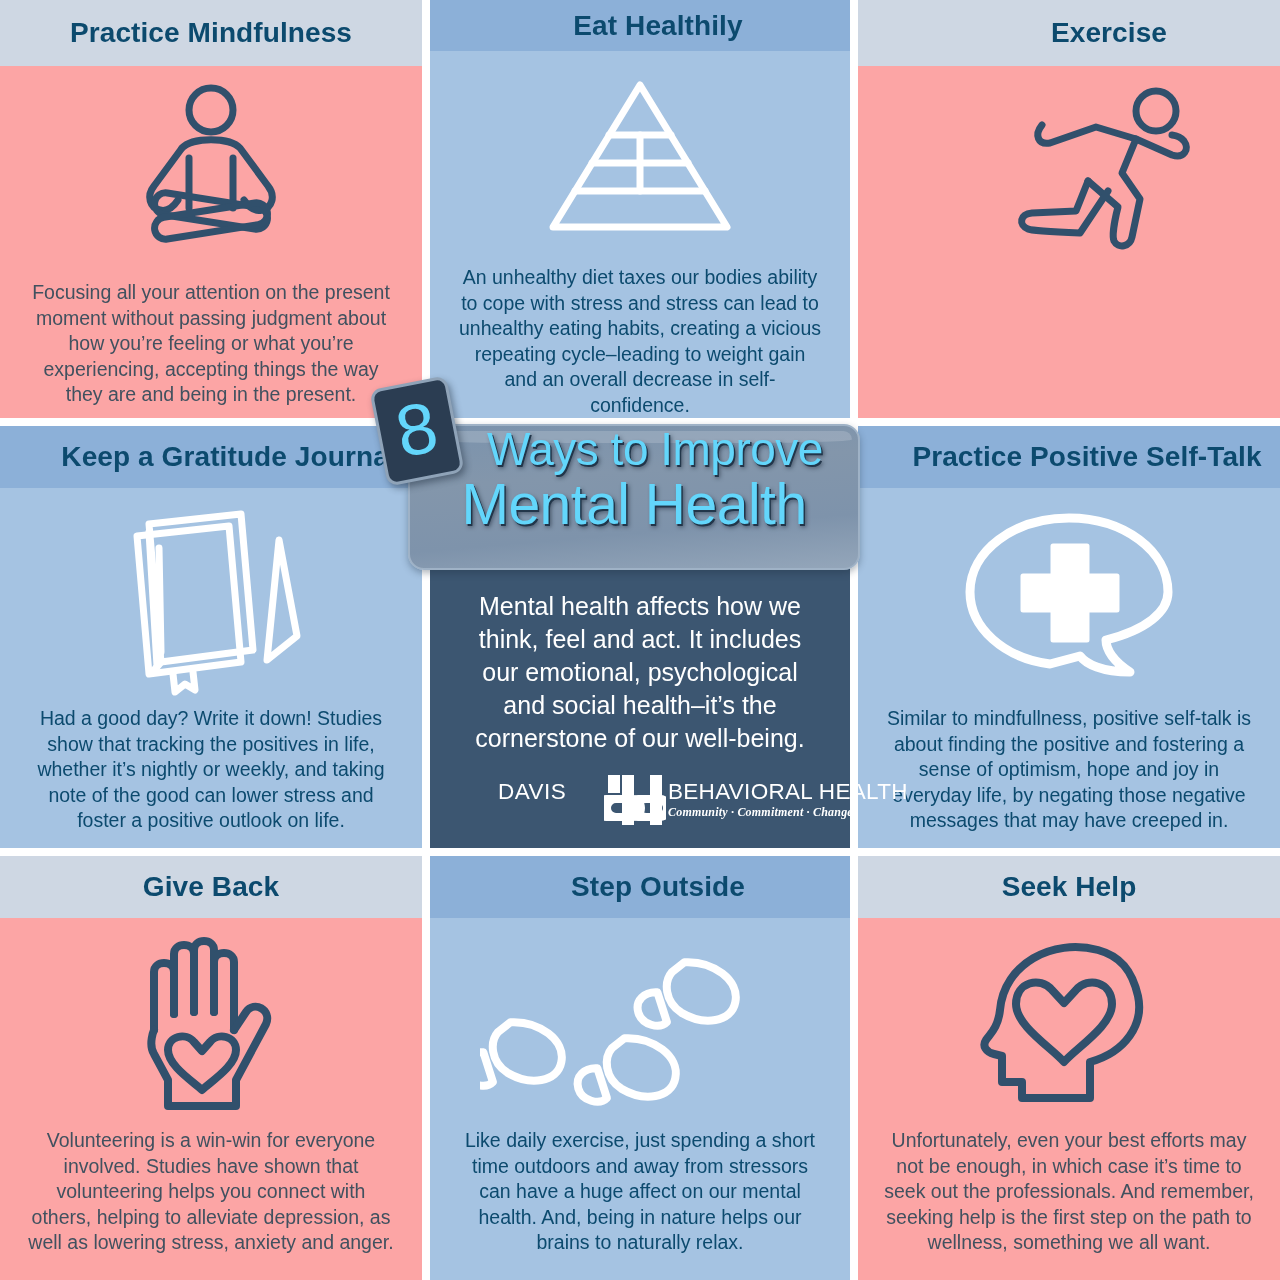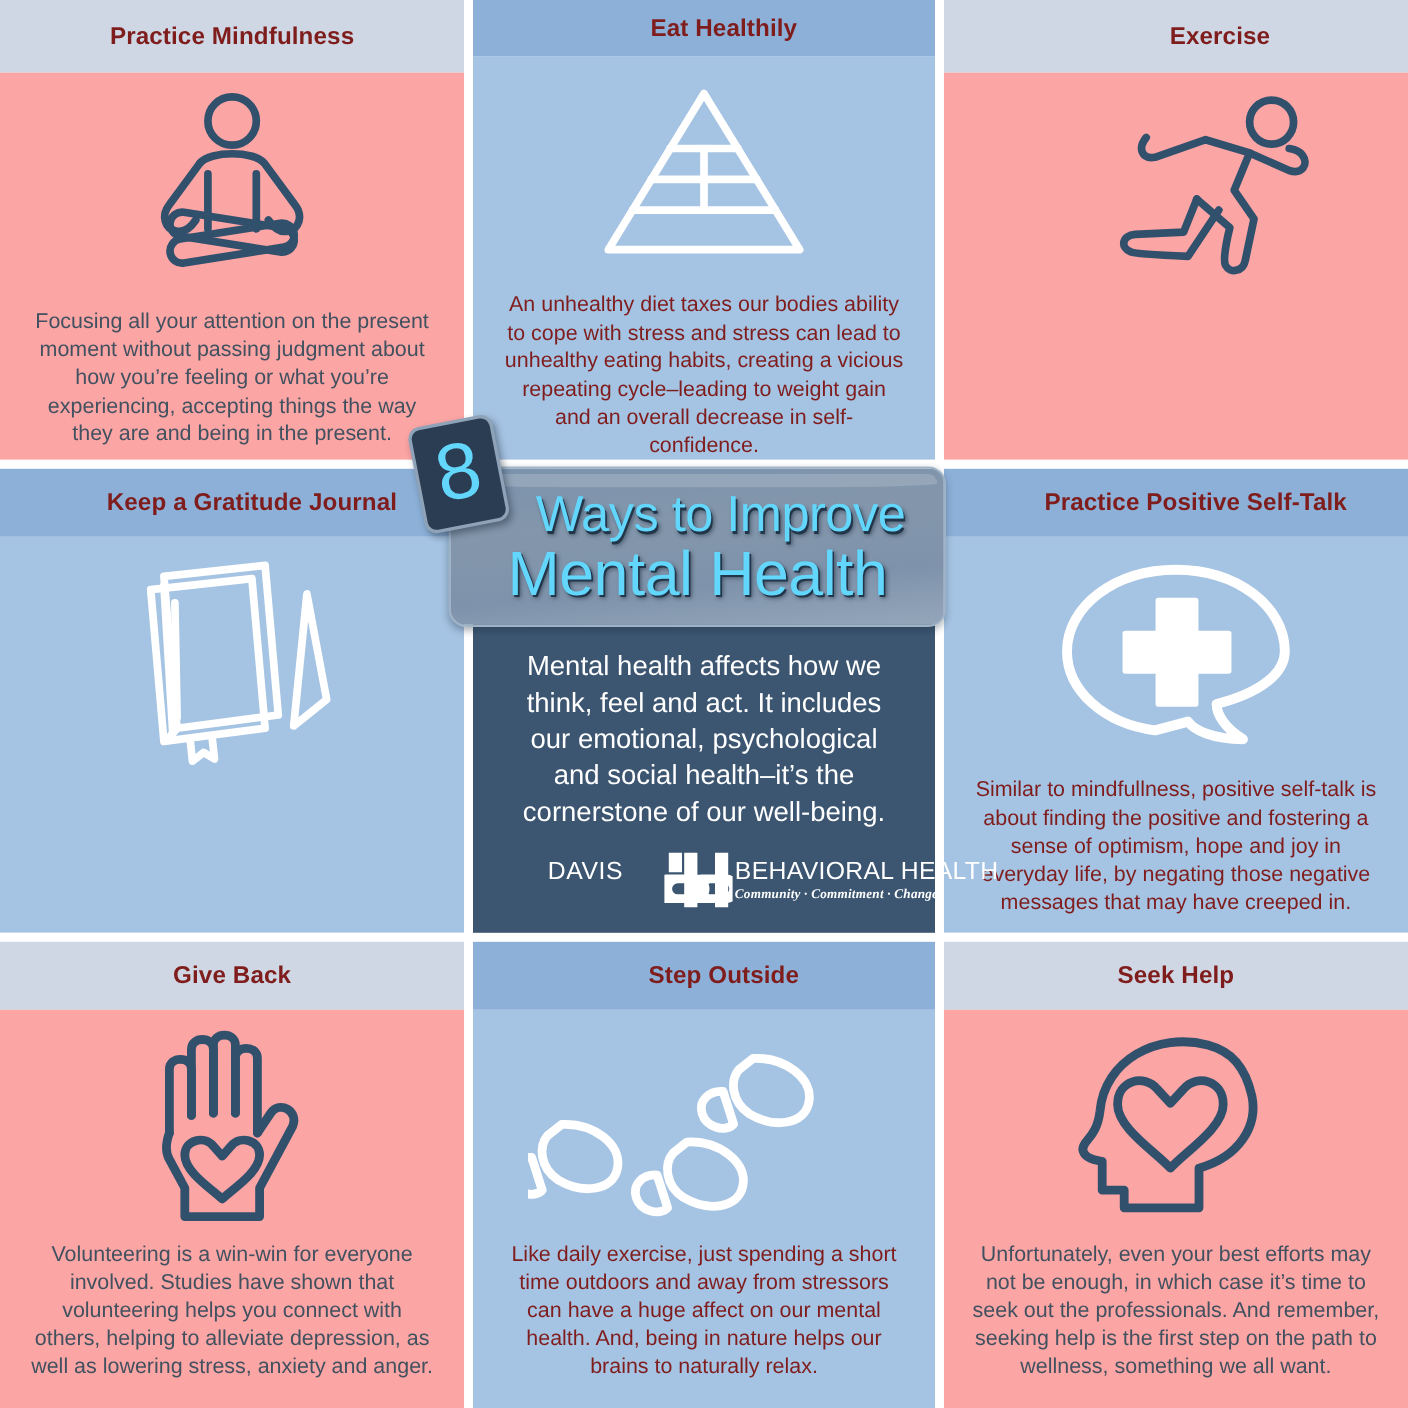--- a/index.html
+++ b/index.html
@@ -31,22 +31,22 @@
   }
   .cell-head {
     width: 100%;
     display: flex;
     align-items: center;
     justify-content: center;
     box-sizing: border-box;
   }
   .cell-title {
     font-weight: bold;
-    font-size: 22px;
-    color: #7f1d1d;
+    font-size: 28px;
+    color: #0c4a6e;
     letter-spacing: 0.1px;
     text-align: center;
     line-height: 1;
   }
   .cell-body {
     width: 100%;
     flex: 1;
     display: flex;
     flex-direction: column;
     align-items: center;
@@ -66,21 +66,21 @@
   }
 
   
   .theme-light .cell-head { background: #ced7e3; }
   .theme-light .cell-body { background: #fca5a5; }
   .theme-light .cell-text { color: #41515f; }
 
   
   .theme-blue .cell-head { background: #8cb0d8; padding-left: 36px; }
   .theme-blue .cell-body { background: #a5c3e2; }
-  .theme-blue .cell-text { color: #7f1d1d; }
+  .theme-blue .cell-text { color: #0c4a6e; }
 
   
   #center-panel {
     position: absolute;
     left: 430px;
     top: 558px;
     width: 420px;
     height: 290px;
     background: #3c5671;
     display: flex;
@@ -152,21 +152,21 @@
     width: 452px;
     height: 146px;
     border-radius: 16px;
     background: linear-gradient(175deg, #7b93ad 0%, #8396ab 35%, #7e93ab 70%, #94a6ba 100%);
     box-shadow: 0 3px 7px rgba(30,45,62,.35);
     border: 2px solid #9fb2c6;
     box-sizing: border-box;
     display: flex;
     flex-direction: column;
     align-items: center;
-    justify-content: center;
+    justify-content: flex-start;
     overflow: hidden;
   }
   #title-banner::before {
     content: "";
     position: absolute;
     left: 6px; right: 6px; top: 5px;
     height: 12px;
     border-radius: 12px 12px 40% 40%;
     background: rgba(255,255,255,.17);
   }
@@ -279,20 +279,21 @@
       <div class="icon-wrap" style="height:212px;margin-top:2px;">
         <svg width="220" height="200" viewBox="0 0 220 200" fill="none" stroke="#ffffff" stroke-width="7" stroke-linecap="round" stroke-linejoin="round">
           <path d="M48 28 L140 18 L152 154 L60 166 Z"></path>
           <path d="M60 166 L52 176 L56 170 L48 36"></path>
           <path d="M36 40 L128 30 L140 166 L48 178 Z"></path>
           <path d="M58 52 L60 156"></path>
           <path d="M72 178 L74 196 L84 188 L94 194 L92 176"></path>
           <path d="M178 44 L166 164 L196 140 Z"></path>
         </svg>
       </div>
+      <div class="cell-text" style="width:370px;margin-top:4px;">Had a good day? Write it down! Studies show that tracking the positives in life, whether it’s nightly or weekly, and taking note of the good can lower stress and foster a positive outlook on life.</div>
     </div>
   </div>
 
   <div style="position:absolute;left:430px;top:426px;width:420px;height:132px;background:#a5c3e2;"></div>
 
   <div class="cell theme-blue" style="left:858px;top:426px;width:422px;height:422px;">
     <div class="cell-head" style="height:62px;">
       <div class="cell-title">Practice Positive Self-Talk</div>
     </div>
     <div class="cell-body">

